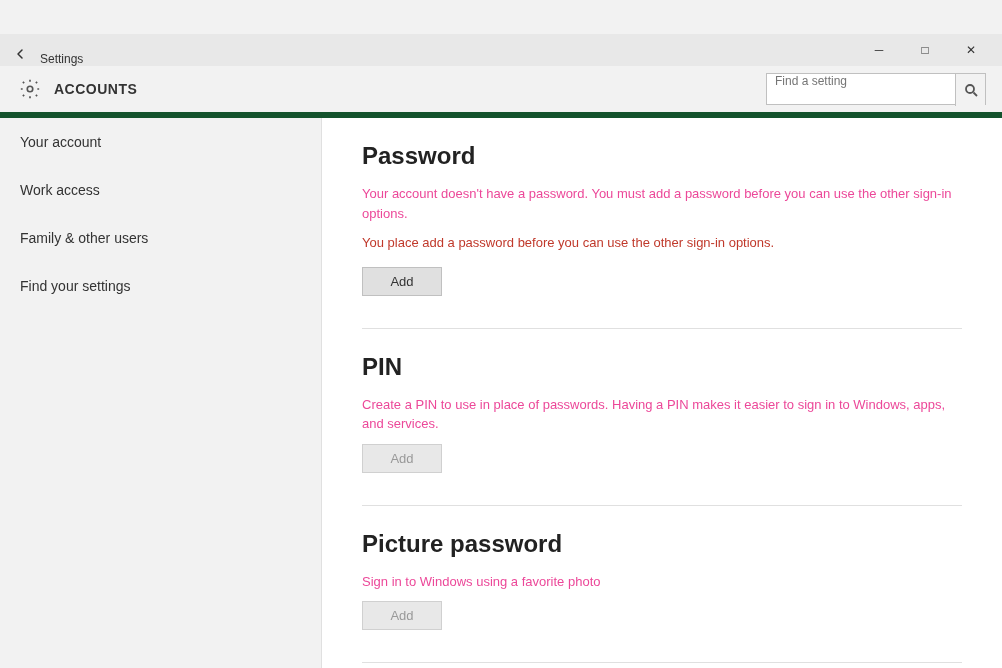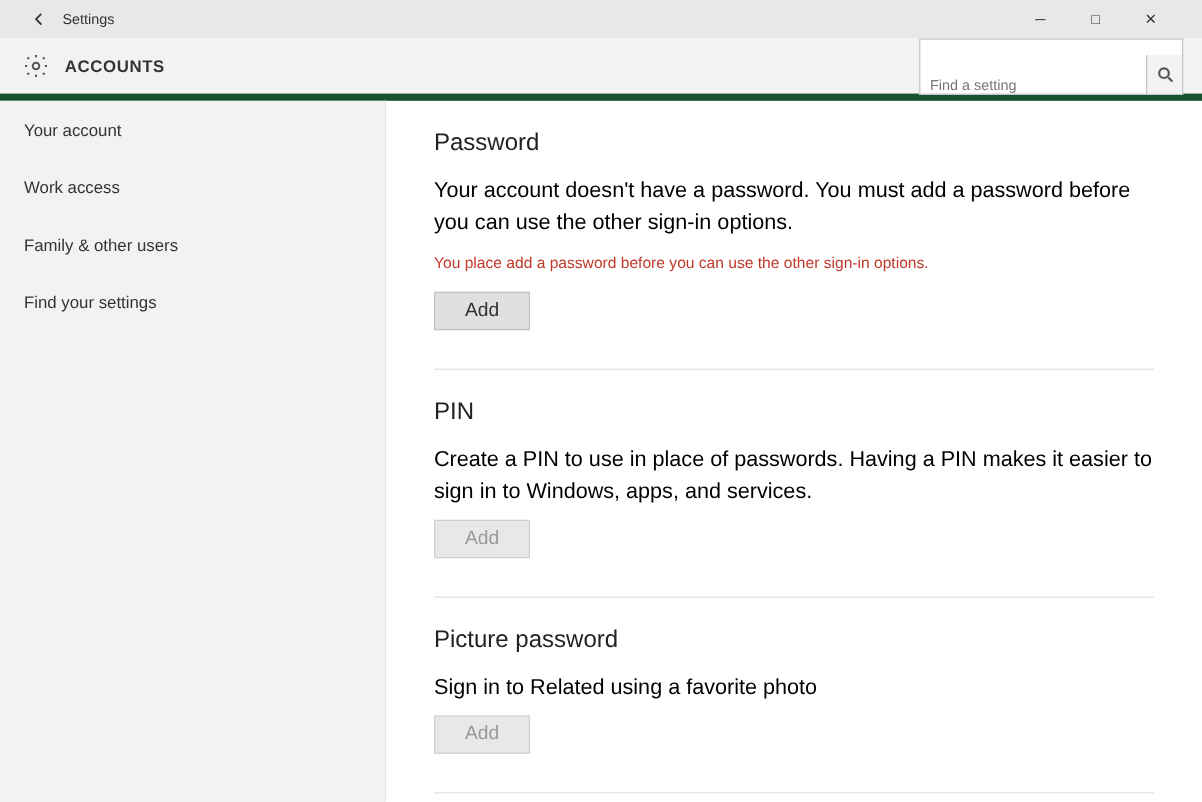--- a/index.html
+++ b/index.html
@@ -7,25 +7,26 @@
       font-family: 'Segoe UI', sans-serif;
       background: #f2f2f2;
       width: 1002px;
       height: 668px;
       overflow: hidden;
     }
 
     
     .title-bar {
       display: flex;
-      align-items: center;
+      align-items: flex-end;
       background: #e8e8e8;
       height: 32px;
-      padding: 0 20px;
+      padding: 0 8px;
       user-select: none;
+      margin-top: 34px;
     }
     .title-bar-back {
       width: 24px;
       height: 24px;
       display: flex;
       align-items: center;
       justify-content: center;
       cursor: pointer;
       font-size: 14px;
       color: #333;
@@ -72,24 +73,24 @@
     .header-title {
       font-size: 14px;
       font-weight: 600;
       color: #333;
       text-transform: uppercase;
       letter-spacing: 0.5px;
       flex: 1;
     }
     .search-box {
       display: flex;
-      align-items: flex-end;
+      align-items: flex-start;
       background: white;
       border: 1px solid #c0c0c0;
-      height: 47px;
+      height: 32px;
       width: 220px;
     }
     .search-box input {
       border: none;
       outline: none;
       background: transparent;
       font-size: 12px;
       color: #555;
       flex: 1;
       padding: 0 8px;
@@ -139,48 +140,48 @@
       flex: 1;
       background: white;
       overflow-y: auto;
       padding: 24px 40px;
     }
 
     .section {
       margin-bottom: 32px;
     }
     .section-title {
-      font-size: 20px;
-      font-weight: 400;
+      font-size: 24px;
+      font-weight: 700;
       color: #222;
       margin-bottom: 14px;
     }
     .section-description {
-      font-size: 18px;
-      color: #000000;
+      font-size: 13px;
+      color: #ec4899;
       margin-bottom: 10px;
       line-height: 1.5;
     }
     .section-warning {
       font-size: 13px;
       color: #c0392b;
       margin-bottom: 14px;
       line-height: 1.5;
     }
     .section-divider {
       border: none;
       border-top: 1px solid #e0e0e0;
       margin-bottom: 24px;
     }
 
     .btn-add {
       background: #e0e0e0;
       border: 1px solid #c0c0c0;
       padding: 6px 20px;
-      font-size: 16px;
+      font-size: 13px;
       cursor: pointer;
       color: #333;
       min-width: 80px;
     }
     .btn-add:disabled {
       background: #e8e8e8;
       color: #999;
       cursor: default;
       border-color: #d0d0d0;
     }
@@ -258,21 +259,21 @@
     <div class="section">
       <div class="section-title">PIN</div>
       <div class="section-description">Create a PIN to use in place of passwords. Having a PIN makes it easier to sign in to Windows, apps, and services.</div>
       <button class="btn-add" disabled="">Add</button>
     </div>
 
     <hr class="section-divider">
 
     <div class="section">
       <div class="section-title">Picture password</div>
-      <div class="section-description">Sign in to Related using a favorite photo</div>
+      <div class="section-description">Sign in to Windows using a favorite photo</div>
       <button class="btn-add" disabled="">Add</button>
     </div>
 
     <hr class="section-divider">
 
     <div class="section">
       <div class="section-title">Create settings</div>
     </div>
 
   </div>

